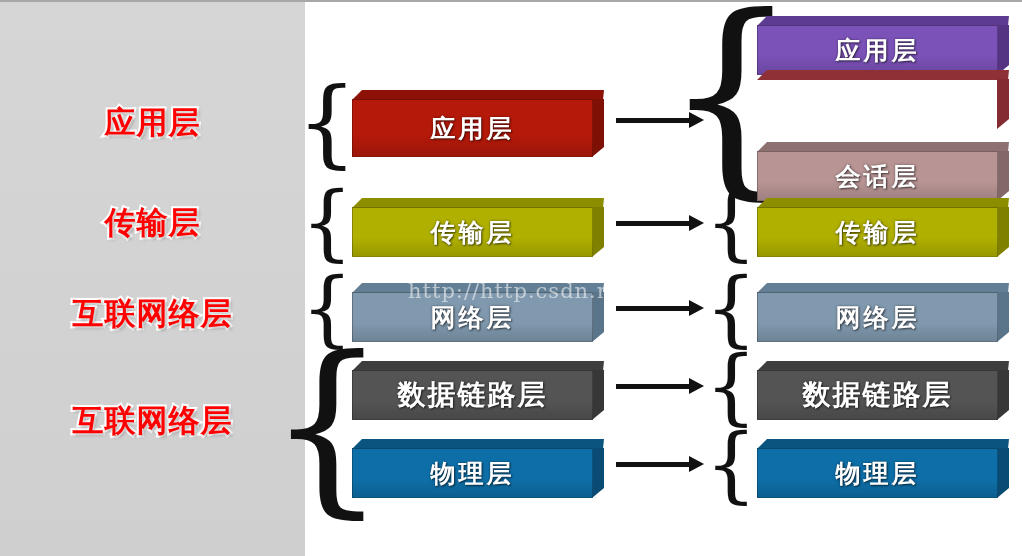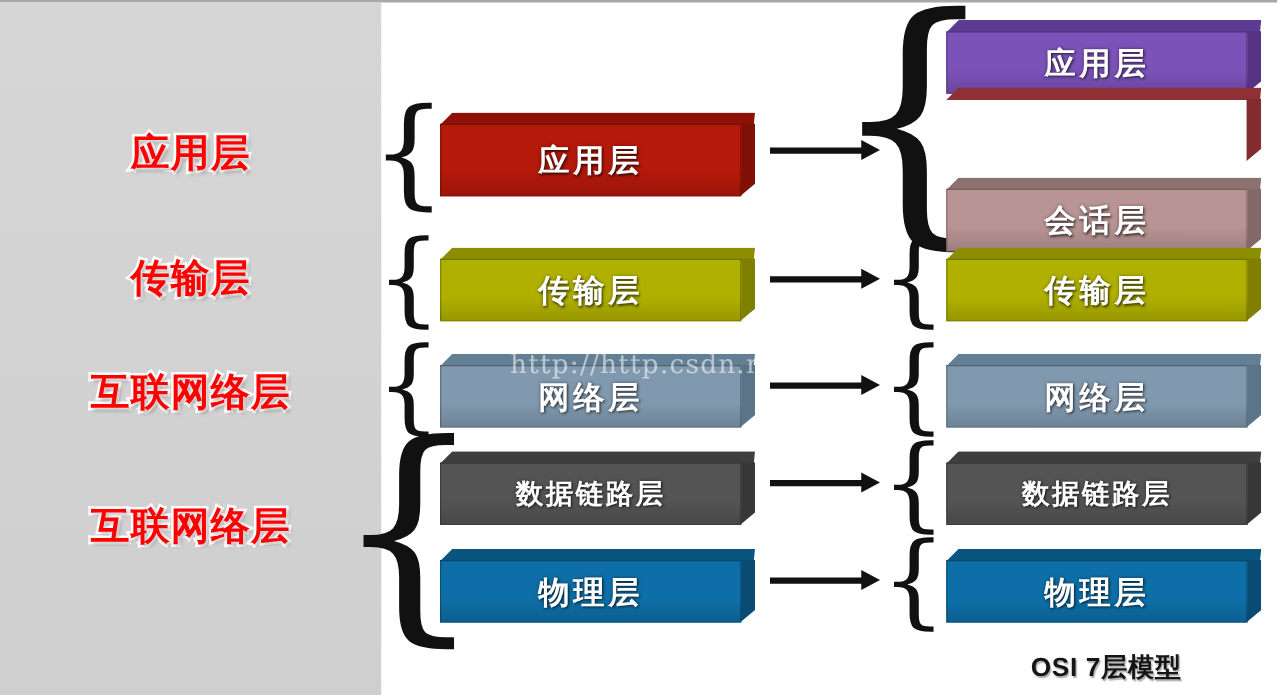--- a/index.html
+++ b/index.html
@@ -111,21 +111,21 @@
     font-size: 25px;
     font-weight: bold;
     color: #ffffff;
     letter-spacing: 3px;
     text-shadow:
       1px 1px 2px rgba(0,0,0,0.55),
       0 0 3px rgba(0,0,0,0.35);
     position: relative;
     z-index: 3;
   }
-  .box3d.small .label { font-size: 22px; letter-spacing: 2px; }
+  .box3d.small .label { font-size: 28px; letter-spacing: 2px; }
 
   
   .brace {
     position: absolute;
     color: #111111;
     font-weight: normal;
     line-height: 1;
     font-family: "DejaVu Serif", "Liberation Serif", serif;
     transform-origin: center center;
     user-select: none;
@@ -177,21 +177,20 @@
   <div id="left-panel"></div>
 
   <div id="left-labels">
       <div class="tcp-label" style="top: 100px;">应用层</div>
       <div class="tcp-label" style="top: 200px;">传输层</div>
       <div class="tcp-label" style="top: 291px;">互联网络层</div>
       <div class="tcp-label" style="top: 398px;">互联网络层</div>
     </div>
 
 
-  <div id="osi-title">OSI 7层模型</div>
 
   <div id="left-braces">
       <div class="brace" style="left: 314px; top: 85px; height: 72px; width: 26px; font-size: 95.04px; display: flex; align-items: center; justify-content: center;">{</div>
       <div class="brace" style="left: 314px; top: 190px; height: 62px; width: 26px; font-size: 81.84px; display: flex; align-items: center; justify-content: center;">{</div>
       <div class="brace" style="left: 314px; top: 276px; height: 62px; width: 26px; font-size: 81.84px; display: flex; align-items: center; justify-content: center;">{</div>
       <div class="brace" style="left: 314px; top: 353px; height: 142px; width: 26px; font-size: 187.44px; display: flex; align-items: center; justify-content: center;">{</div>
     </div>
   <div id="tcpip-boxes">
       <div class="box3d" style="left: 352px; top: 88px; width: 252px; height: 67px;">
         <div class="top" style="background: rgb(141, 17, 6);"></div>

